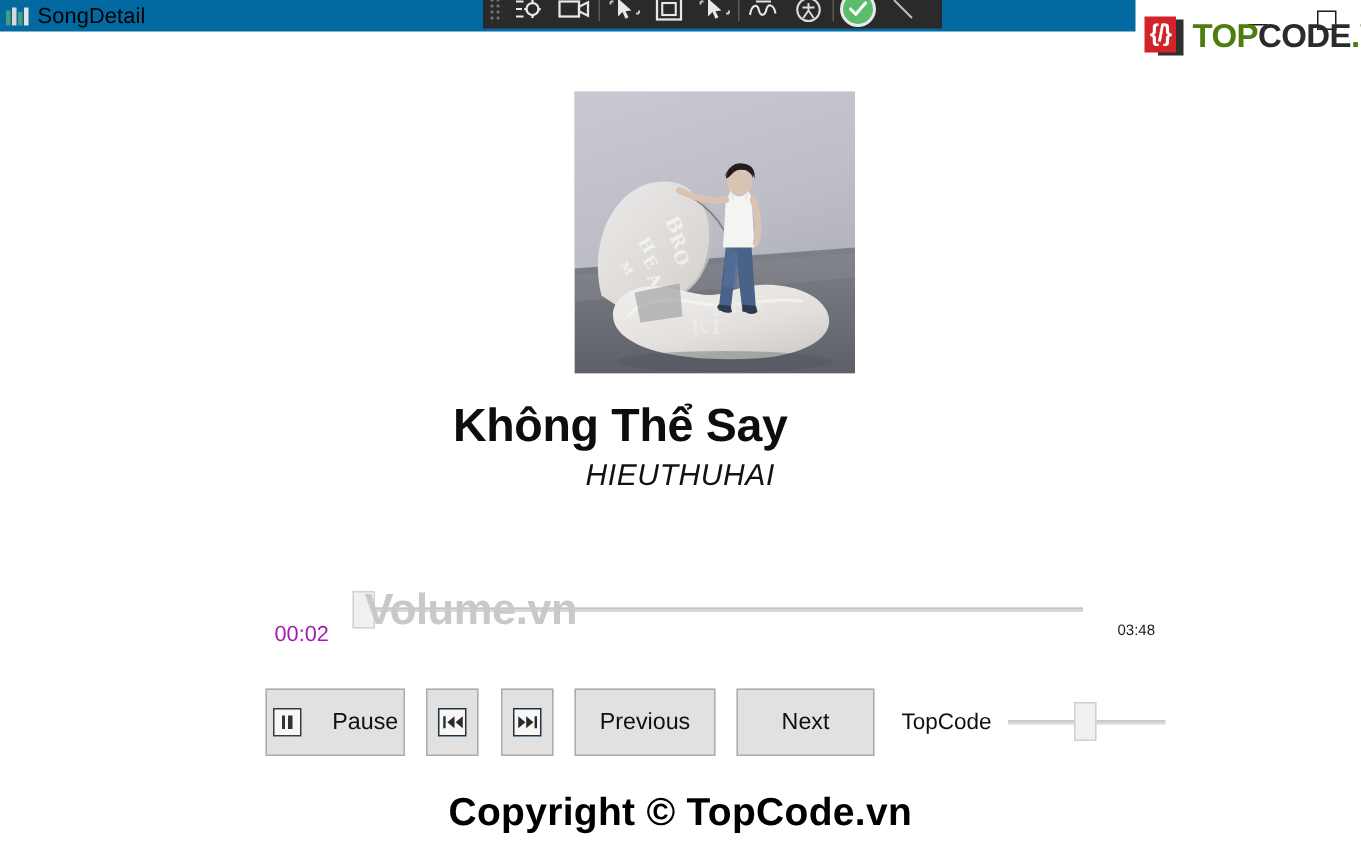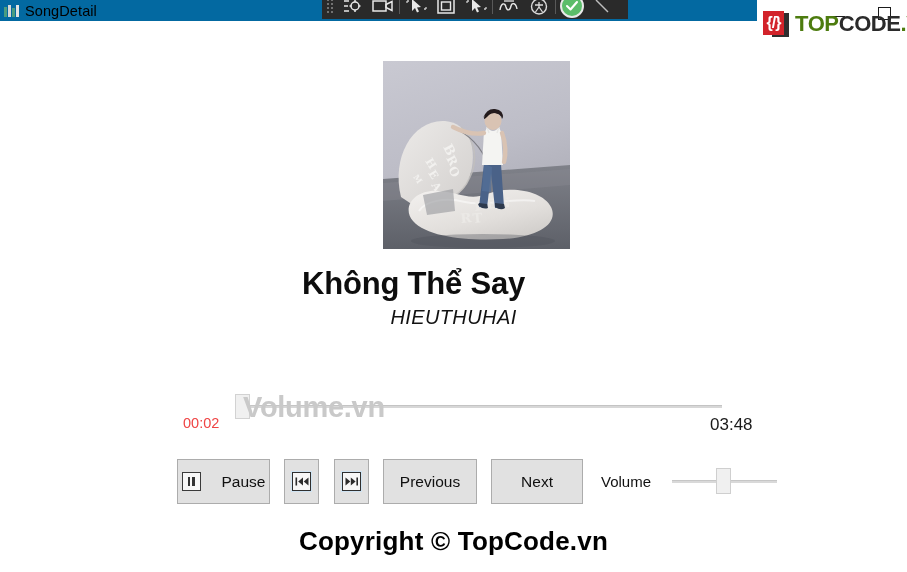--- a/index.html
+++ b/index.html
@@ -246,27 +246,27 @@
     height: 25px;
     background: #f0f0f0;
     border: 1px solid #d2d2d2;
     box-sizing: border-box;
   }
   .time-left {
     position: absolute;
     left: 183px;
     top: 415px;
     font-size: 14.5px;
-    color: #ef4444;
+    color: #a21caf;
   }
   .time-right {
     position: absolute;
-    left: 710px;
+    left: 745px;
     top: 415px;
-    font-size: 17px;
+    font-size: 10px;
     color: #1a1a1a;
   }
 
   
   .btn {
     position: absolute;
     background: #e1e1e1;
     border: 1px solid #acacac;
     box-sizing: border-box;
     font-size: 15.5px;
@@ -603,19 +603,19 @@
 </div>
 
 <div class="btn btn-prev">
   <span>Previous</span>
 </div>
 
 <div class="btn btn-next">
   <span>Next</span>
 </div>
 
-<div class="volume-label">Volume</div>
+<div class="volume-label">TopCode</div>
 <div class="volume-wrap">
   <div class="volume-track"></div>
   <div class="volume-thumb"></div>
 </div>
 
 <div class="wm-copyright">Copyright © TopCode.vn</div>
 
 </body></html>

